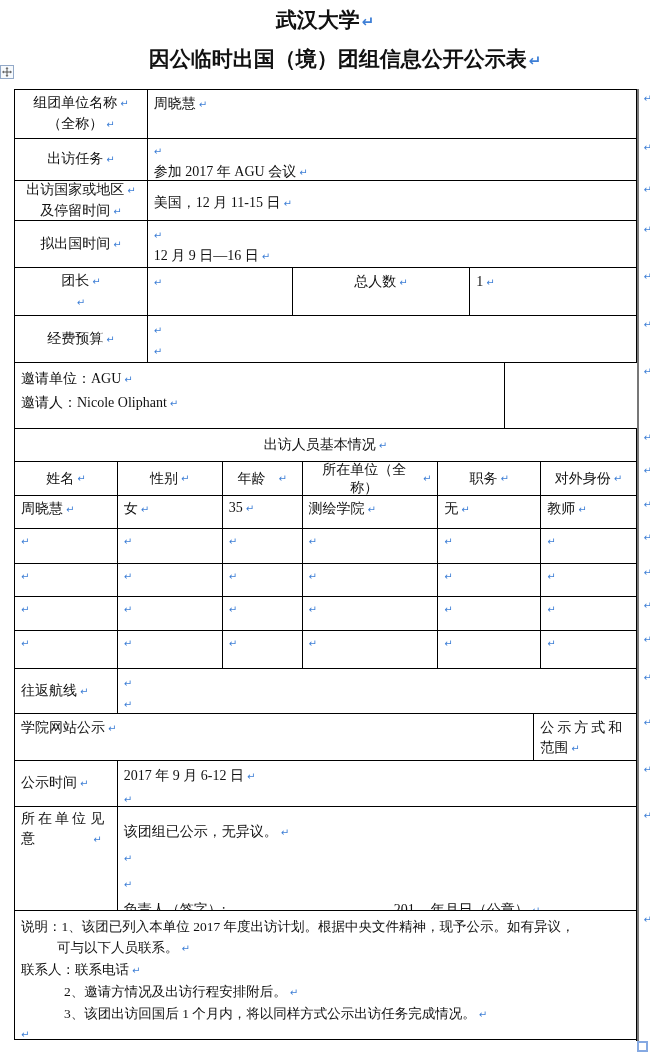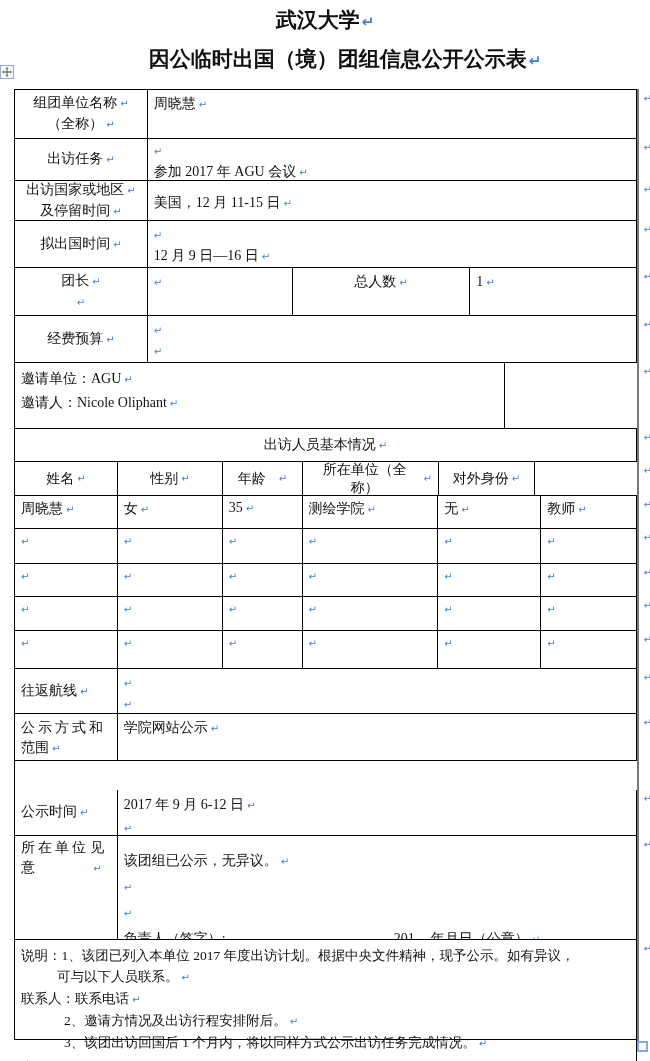--- a/index.html
+++ b/index.html
@@ -36,21 +36,21 @@
   .cell:last-child { border-right: none; }
 
   .lbl { display: flex; flex-direction: column; align-items: center; justify-content: center; text-align: center; }
   .lbl-left { display: block; text-align: left; }
 
   
   .r1 { height: 49px; } .r2 { height: 42px; } .r3 { height: 40px; } .r4 { height: 47px; }
   .r5 { height: 48px; } .r6 { height: 47px; } .r7 { height: 66px; }
   .rband { height: 33px; } .rhead { height: 34px; } .rdata { height: 33px; }
   .re1 { height: 35px; } .re2 { height: 33px; } .re3 { height: 34px; } .re4 { height: 38px; }
-  .rroute { height: 45px; } .rmethod { height: 47px; } .rtime { height: 46px; margin-top: 29px; }
+  .rroute { height: 45px; } .rmethod { height: 47px; } .rtime { height: 46px; }
   .ropinion { height: 104px; } .rnotes { height: 130px; }
 
   
   .c-lbl { width: 133px; } .c-val { width: 490px; }
   .c5-a { width: 133px; } .c5-b { width: 145px; } .c5-c { width: 178px; } .c5-d { width: 167px; }
   .p1 { width: 103px; } .p2 { width: 105px; } .p3 { width: 80px; gap: 10px; } .p4 { width: 136px; } .p5 { width: 103px; } .p6 { width: 96px; }
   .b-lbl { width: 103px; } .b-val { width: 520px; }
 
   .line { line-height: 20px; }
   .pad-t4 { padding-top: 4px; } .pad-t12 { padding-top: 12px; }
@@ -193,20 +193,24 @@
         <span class="pm"></span>
       </div>
     <div class="cell p3 head-cell">
         <span>年龄</span>
         <span class="pm"></span>
       </div>
     <div class="cell p4 head-cell">
         <span>所在单位（全称）</span>
         <span class="pm"></span>
       </div>
+    <div class="cell p5 head-cell">
+        <span>职务</span>
+        <span class="pm"></span>
+      </div>
     <div class="cell p6 head-cell">
         <span>对外身份</span>
         <span class="pm"></span>
       </div>
     <span class="pm row-end"></span>
   </div>
 
   <div class="row rdata">
     <div class="cell p1 pad-t4"><span>周晓慧</span><span class="pm"></span></div>
     <div class="cell p2 pad-t4"><span>女</span><span class="pm"></span></div>
@@ -259,26 +263,26 @@
       <div class="line"><span>往返航线</span><span class="pm"></span></div>
     </div>
     <div class="cell b-val pad-t4">
       <div class="line"><span class="pm pm-only"></span></div>
       <div class="line"><span class="pm pm-only"></span></div>
     </div>
     <span class="pm row-end"></span>
   </div>
 
   <div class="row rmethod">
+    <div class="cell b-val pad-t4">
+      <div class="line"><span>学院网站公示</span><span class="pm"></span></div>
+    </div>
     <div class="cell b-lbl lbl-left pad-t4">
       <div class="line spread"><span>公示方式和</span></div>
       <div class="line"><span>范围</span><span class="pm"></span></div>
-    </div>
-    <div class="cell b-val pad-t4">
-      <div class="line"><span>学院网站公示</span><span class="pm"></span></div>
     </div>
     <span class="pm row-end"></span>
   </div>
 
   <div class="row rtime">
     <div class="cell b-lbl lbl lbl-left" style="display:flex;justify-content:center;align-items:flex-start;flex-direction:column">
       <div class="line"><span>公示时间</span><span class="pm"></span></div>
     </div>
     <div class="cell b-val pad-t4">
       <div class="line" style="line-height:22px"><span>2017 年 9 月 6-12 日</span><span class="pm"></span></div>

